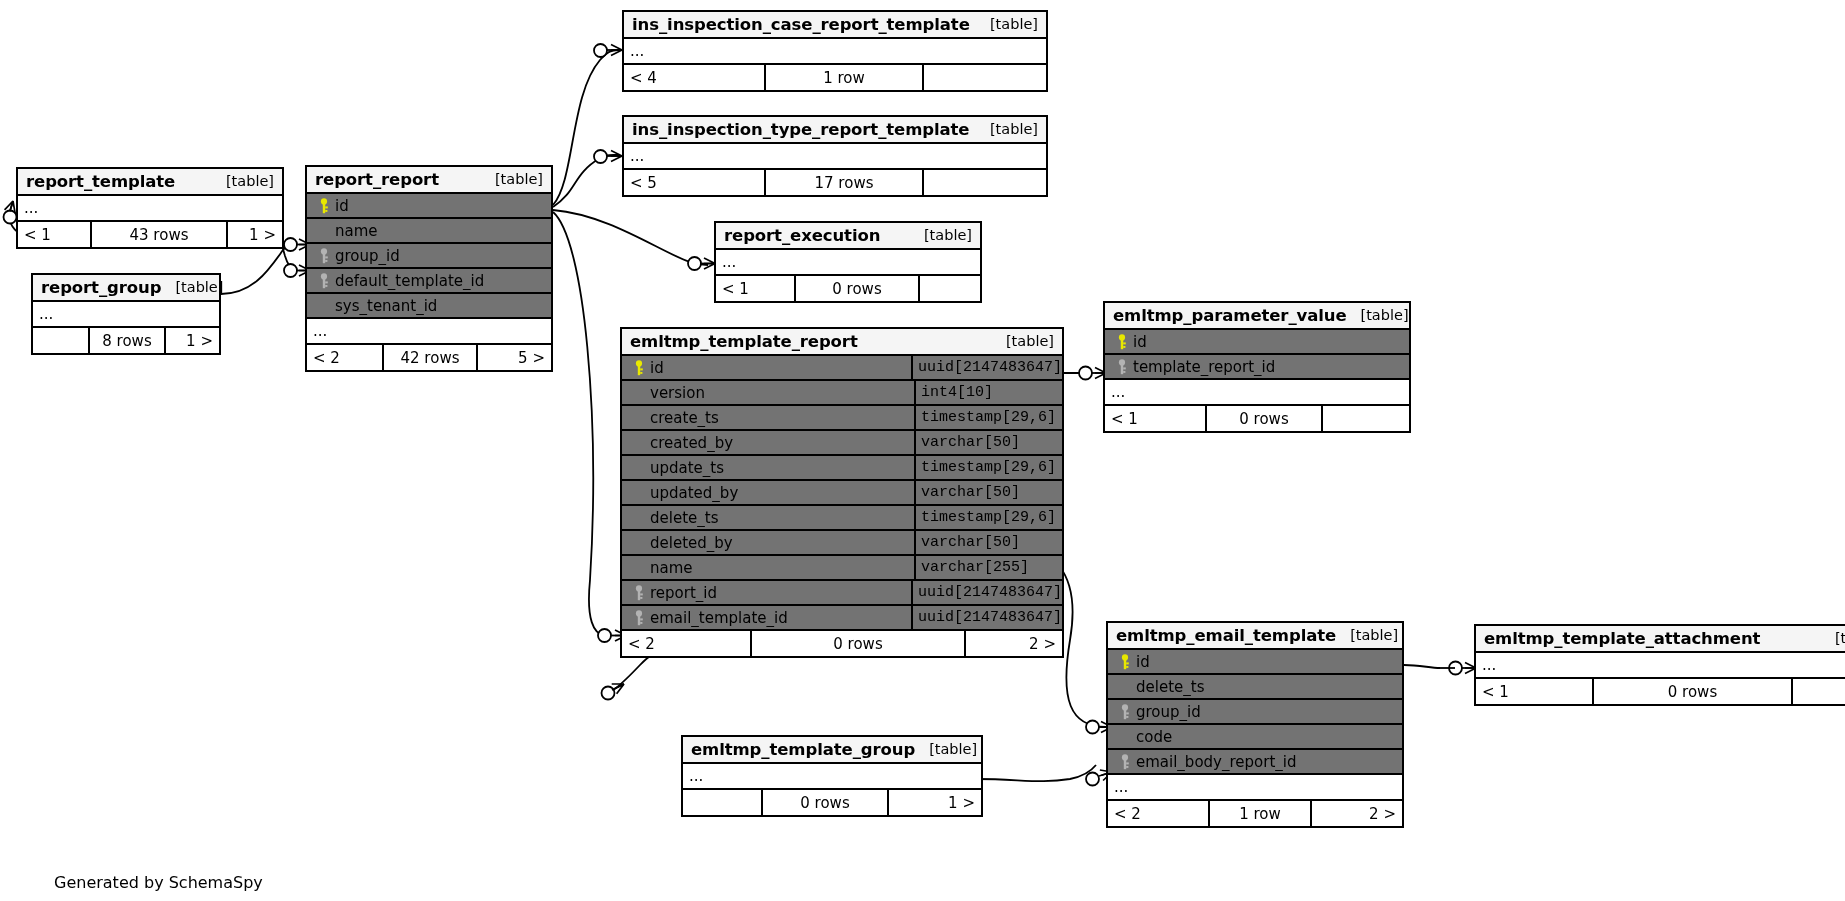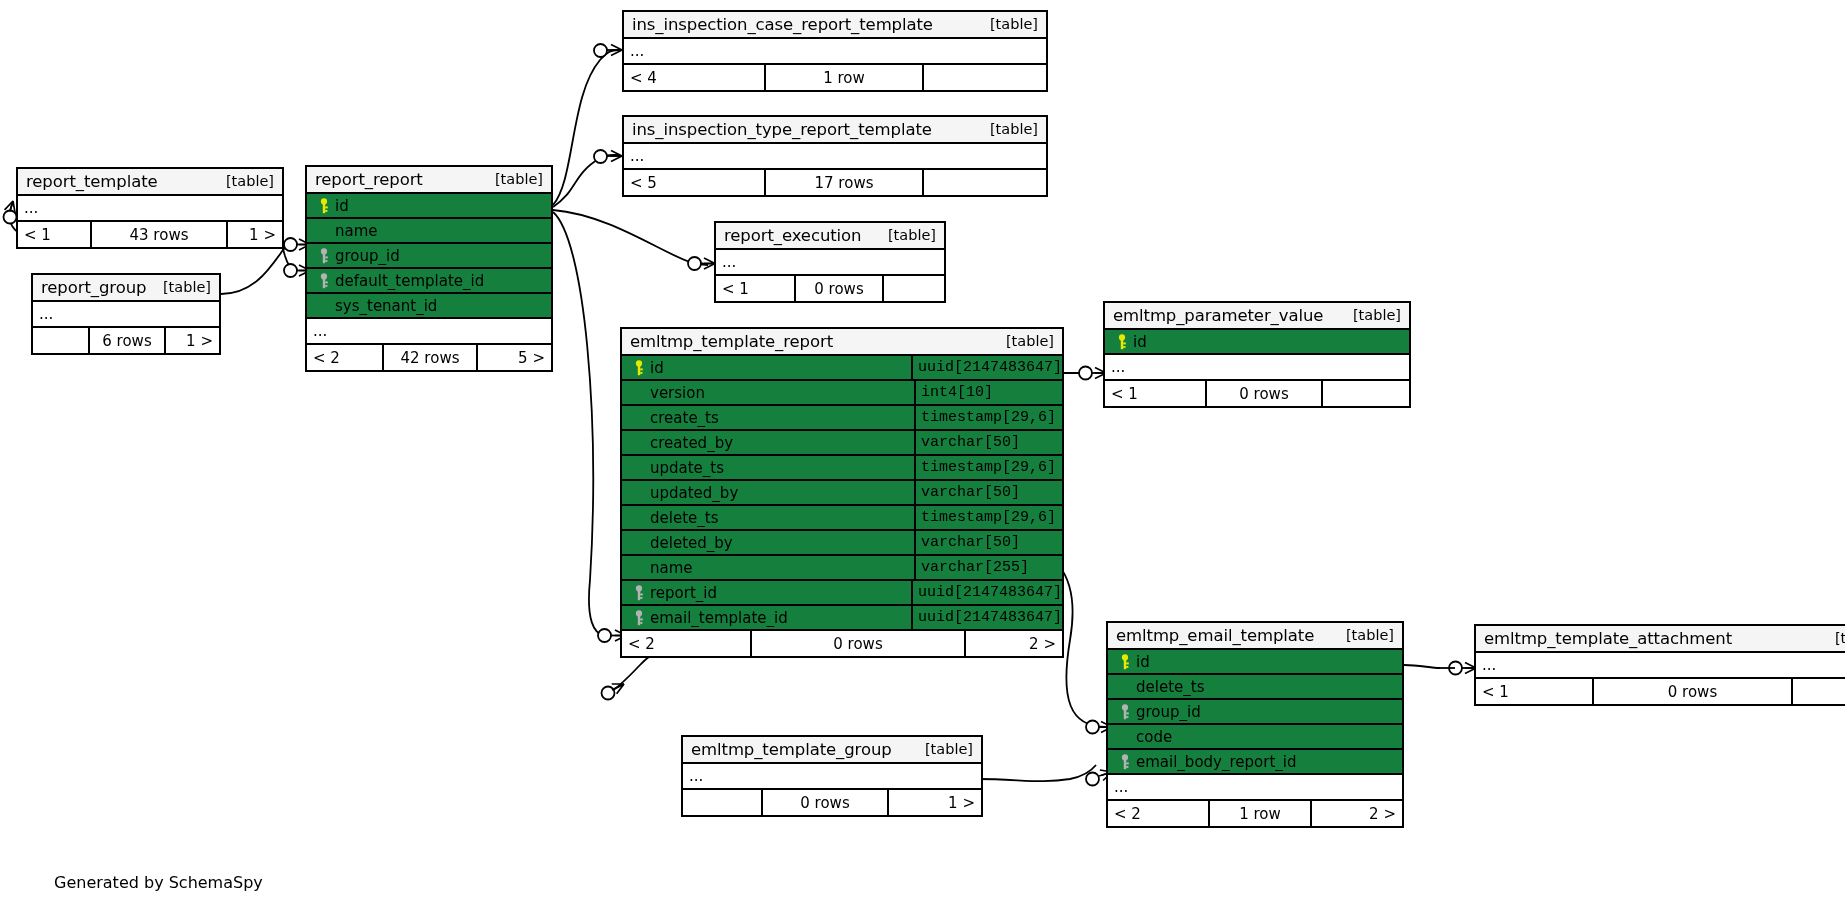--- a/index.html
+++ b/index.html
@@ -39,39 +39,39 @@
     display: flex;
     align-items: center;
     justify-content: space-between;
     background: #f5f5f5;
     border-bottom: 2px solid #000000;
     padding: 2px 8px 3px 8px;
     height: 27px;
     box-sizing: border-box;
   }
   .tbl-title .tname {
-    font-weight: normal;
+    font-weight: bold;
     font-size: 16.5px;
     color: #000000;
     letter-spacing: -0.1px;
     white-space: nowrap;
   }
   .tbl-title .ttype {
     font-size: 14.5px;
     color: #000000;
     padding-left: 14px;
     white-space: nowrap;
   }
   .col-row {
     display: flex;
     align-items: center;
     border-bottom: 2px solid #000000;
     height: 25px;
     box-sizing: border-box;
-    background: #15803d;
+    background: #737373;
   }
   .col-row:last-child { border-bottom: none; }
   .col-name {
     flex: 1 1 auto;
     display: flex;
     align-items: center;
     padding-left: 8px;
     font-size: 15px;
     color: #000000;
     white-space: nowrap;
@@ -247,21 +247,21 @@
           <span class="tname">ins_inspection_type_report_template</span>
           <span class="ttype">[table]</span>
         </div>
         <div class="ellipsis-row">...</div>
         <div class="foot-row">
           <span class="foot-cell foot-left" style="flex:0 0 140px">&lt; 5</span>
           <span class="foot-cell foot-mid" style="flex:1 1 auto">17 rows</span>
           <span class="foot-cell foot-right" style="flex:0 0 122px"></span>
         </div>
       </div>
-      <div class="table-node" style="left: 714px; top: 221px; width: 232px;">
+      <div class="table-node" style="left: 714px; top: 221px; width: 268px;">
         <div class="tbl-title">
           <span class="tname">report_execution</span>
           <span class="ttype">[table]</span>
         </div>
         <div class="ellipsis-row">...</div>
         <div class="foot-row">
           <span class="foot-cell foot-left" style="flex:0 0 78px">&lt; 1</span>
           <span class="foot-cell foot-mid" style="flex:1 1 auto">0 rows</span>
           <span class="foot-cell foot-right" style="flex:0 0 60px"></span>
         </div>
@@ -279,21 +279,21 @@
         </div>
       </div>
       <div class="table-node" style="left: 31px; top: 273px; width: 190px;">
         <div class="tbl-title">
           <span class="tname">report_group</span>
           <span class="ttype">[table]</span>
         </div>
         <div class="ellipsis-row">...</div>
         <div class="foot-row">
           <span class="foot-cell foot-left" style="flex:0 0 55px"></span>
-          <span class="foot-cell foot-mid" style="flex:1 1 auto">6 rows</span>
+          <span class="foot-cell foot-mid" style="flex:1 1 auto">8 rows</span>
           <span class="foot-cell foot-right" style="flex:0 0 53px">1 &gt;</span>
         </div>
       </div>
       <div class="table-node" style="left: 305px; top: 165px; width: 248px;">
         <div class="tbl-title">
           <span class="tname">report_report</span>
           <span class="ttype">[table]</span>
         </div>
         <div class="col-row">
           <span class="col-name">
@@ -473,20 +473,33 @@
               <svg width="11" height="16" viewBox="0 0 11 16" xmlns="http://www.w3.org/2000/svg">
                 <circle cx="4" cy="3.4" r="3.1" fill="#e8e800"></circle>
                 <rect x="2.8" y="4.6" width="2.4" height="10.6" fill="#e8e800"></rect>
                 <rect x="5.2" y="8.4" width="2.6" height="2" fill="#e8e800"></rect>
                 <rect x="5.2" y="12.0" width="2.2" height="1.9" fill="#e8e800"></rect>
               </svg>
             </span>
             <span>id</span>
           </span>
         </div>
+        <div class="col-row">
+          <span class="col-name">
+            <span class="keyslot">
+              <svg width="11" height="16" viewBox="0 0 11 16" xmlns="http://www.w3.org/2000/svg">
+                <circle cx="4" cy="3.4" r="3.1" fill="#b3b3b3"></circle>
+                <rect x="2.8" y="4.6" width="2.4" height="10.6" fill="#b3b3b3"></rect>
+                <rect x="5.2" y="8.4" width="2.6" height="2" fill="#b3b3b3"></rect>
+                <rect x="5.2" y="12.0" width="2.2" height="1.9" fill="#b3b3b3"></rect>
+              </svg>
+            </span>
+            <span>template_report_id</span>
+          </span>
+        </div>
         <div class="ellipsis-row">...</div>
         <div class="foot-row">
           <span class="foot-cell foot-left" style="flex:0 0 100px">&lt; 1</span>
           <span class="foot-cell foot-mid" style="flex:1 1 auto">0 rows</span>
           <span class="foot-cell foot-right" style="flex:0 0 86px"></span>
         </div>
       </div>
       <div class="table-node" style="left: 1106px; top: 621px; width: 298px;">
         <div class="tbl-title">
           <span class="tname">emltmp_email_template</span>

